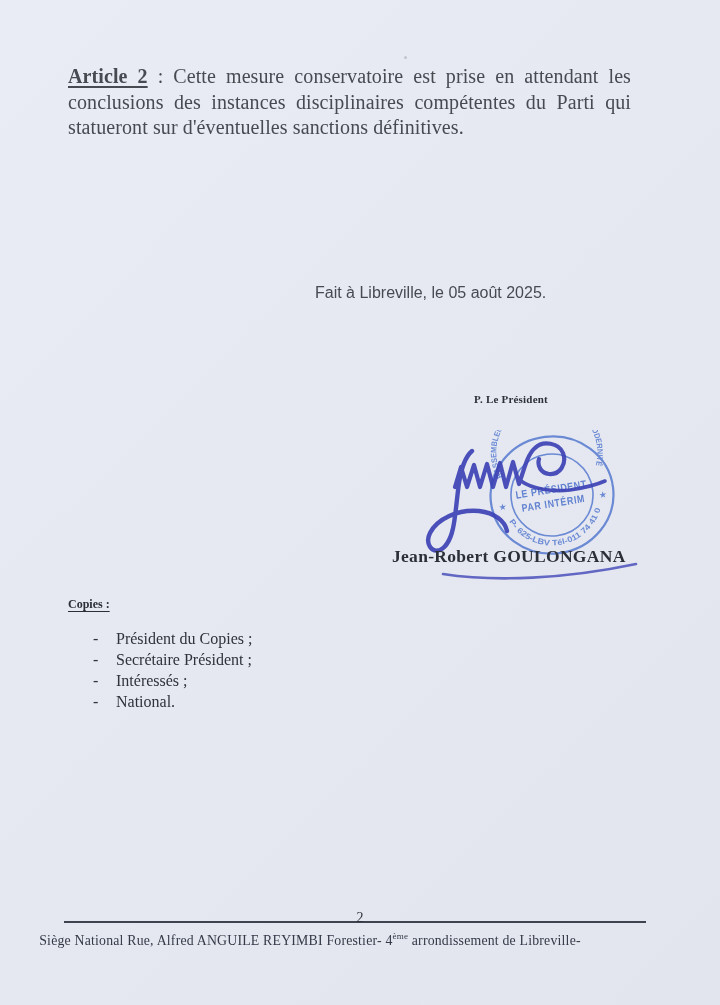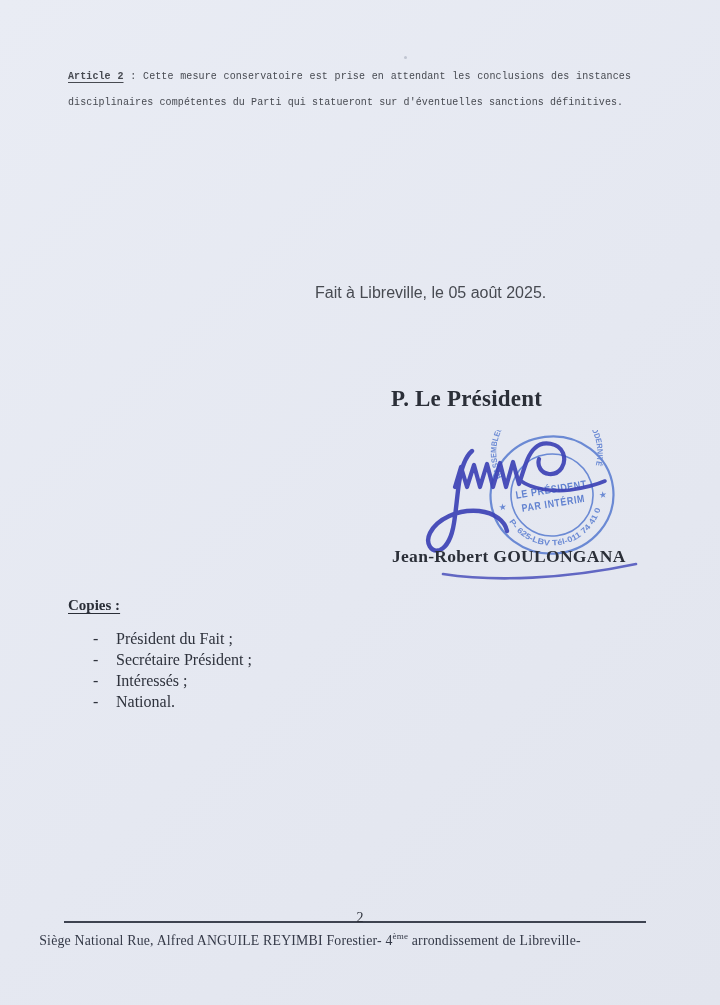--- a/index.html
+++ b/index.html
@@ -5,51 +5,51 @@
   html,body { margin:0; padding:0; background:#c8ccd6; }
   .page {
     position:relative; width:720px; height:1005px; margin:0 auto;
     background:linear-gradient(135deg,#e9ecf4 0%, #e5e8f1 55%, #e2e5ee 100%);
     overflow:hidden;
     font-family:"Liberation Serif", serif;
   }
   
   .articles {
     position:absolute; left:68px; top:64px; width:563px;
-    font-family:Liberation Mono, monospace;
-    font-size:10px; line-height:25.5px; color:#474a51;
+    font-family:Liberation Serif, serif;
+    font-size:20px; line-height:25.5px; color:#474a51;
     text-align:justify; letter-spacing:0.1px;
   }
   .articles p { margin:0 0 12px 0; }
   .article-label { font-weight:bold; text-decoration:underline; text-underline-offset:2.5px; }
   
   .dateline {
     position:absolute; left:315px; top:284px;
     font-family:"Liberation Sans", sans-serif;
     font-size:16px; color:#474a51;text-align:center;
   }
   
   .sign-titles {
     position:absolute; left:391px; top:388px; width:240px;
-    text-align:left; font-weight:bold; font-size:23px;
+    text-align:center; font-weight:bold; font-size:11px;
     line-height:22px; color:#2b2f38; letter-spacing:0.2px;
   }
   
   .stamp { position:absolute; left:487px; top:430px; width:130px; height:130px; filter:blur(0.3px); }
   
   .sig-overlay { position:absolute; left:0; top:0; width:720px; height:1005px; pointer-events:none; }
   
   .signer-name {
     position:absolute; left:392px; top:546px; width:242px; text-align:left;
     font-weight:bold; font-size:17.5px; color:#2b2f38; letter-spacing:0.3px;
   }
   
   .copies-heading {
     position:absolute; left:68px; top:597px;
-    font-weight:bold; font-size:15px; color:#2b2f38;
+    font-weight:bold; font-size:12px; color:#2b2f38;
     text-decoration:underline; text-underline-offset:3px;
   }
   .copies-list { position:absolute; left:93px; top:628px; font-size:16px; color:#2e323c; }
   .copies-item { display:flex; line-height:21px; }
   .copies-dash { width:23px; flex:0 0 23px; }
   
   .footer-rule { position:absolute; left:64px; top:921px; width:582px; height:2px; background:#3e4350; }
   .footer-pagenum {
     position:absolute; left:0; top:910px; width:720px; text-align:center;
     font-size:14px; color:#2e323c;
@@ -110,21 +110,21 @@
     </g>
   </svg>
 
   <div class="signer-name">Jean-Robert GOULONGANA</div>
 
   <div class="copies-heading">Copies :</div>
 
   <div class="copies-list">
     <div class="copies-item">
       <span class="copies-dash">-</span>
-      <span>Président du Fait ;</span>
+      <span>Président du Copies ;</span>
     </div>
     <div class="copies-item">
       <span class="copies-dash">-</span>
       <span>Secrétaire Président ;</span>
     </div>
     <div class="copies-item">
       <span class="copies-dash">-</span>
       <span>Intéressés ;</span>
     </div>
     <div class="copies-item">

